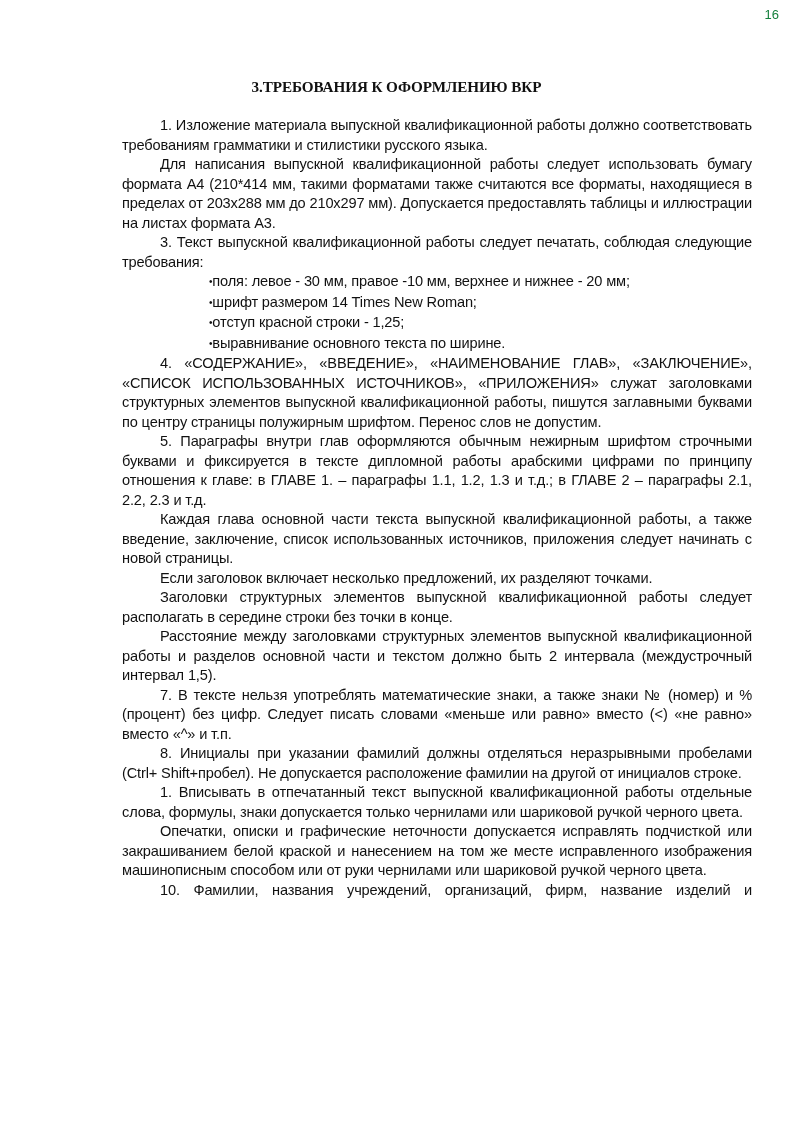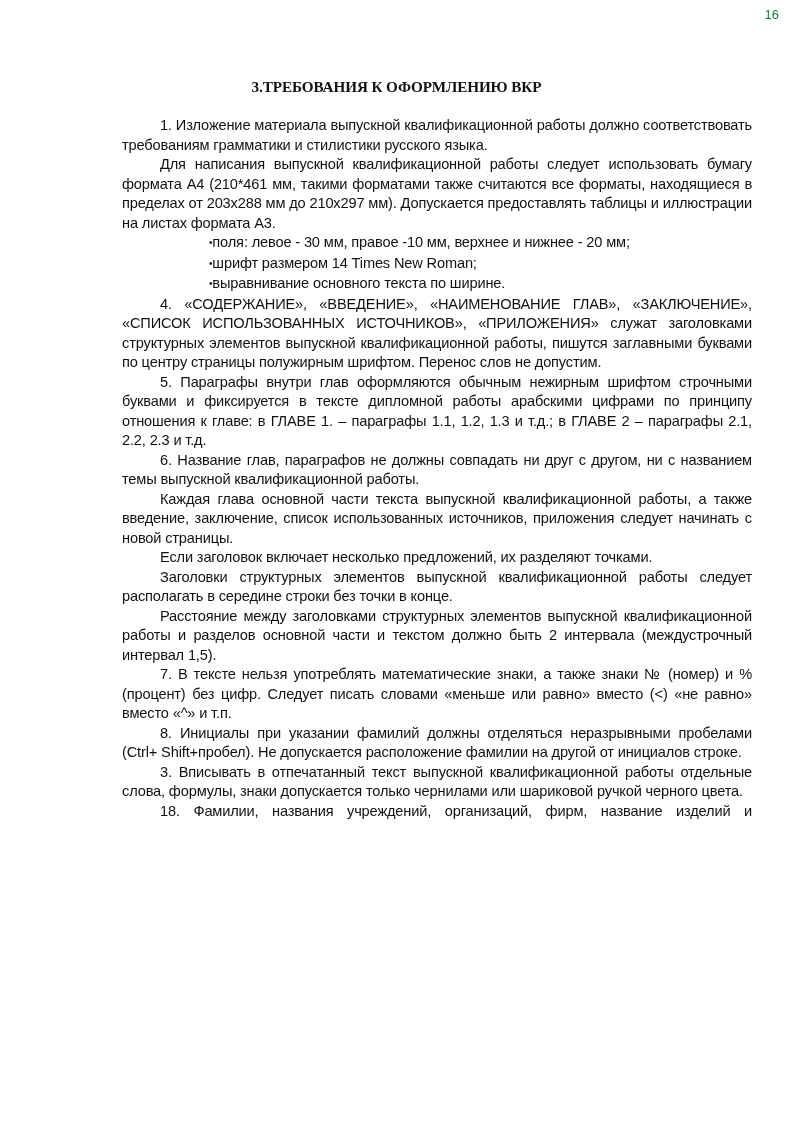--- a/index.html
+++ b/index.html
@@ -28,33 +28,35 @@
   </style>
 </head>
 <body>
 
 <div class="page">
   <div class="page-number">16</div>
   <h1 class="title">3.ТРЕБОВАНИЯ К ОФОРМЛЕНИЮ ВКР</h1>
 
   <div class="body">
     <p class="p">1. Изложение материала выпускной квалификационной работы должно соответствовать требованиям грамматики и стилистики русского языка.</p>
-    <p class="p">Для написания выпускной квалификационной работы следует использовать бумагу формата А4 (210*461 мм, такими форматами также считаются все форматы, находящиеся в пределах от 203х288 мм до 210х297 мм). Допускается предоставлять таблицы и иллюстрации на листах формата А3.</p>
+    <p class="p">Для написания выпускной квалификационной работы следует использовать бумагу формата А4 (210*414 мм, такими форматами также считаются все форматы, находящиеся в пределах от 203х288 мм до 210х297 мм). Допускается предоставлять таблицы и иллюстрации на листах формата А3.</p>
+    <p class="p">3. Текст выпускной квалификационной работы следует печатать, соблюдая следующие требования:</p>
 
     <ul class="list">
       <li>поля: левое - 30 мм, правое -10 мм, верхнее и нижнее - 20 мм;</li>
       <li>шрифт размером 14 Times New Roman;</li>
+      <li>отступ красной строки - 1,25;</li>
       <li>выравнивание основного текста по ширине.</li>
     </ul>
 
     <p class="p">4. «СОДЕРЖАНИЕ», «ВВЕДЕНИЕ», «НАИМЕНОВАНИЕ ГЛАВ», «ЗАКЛЮЧЕНИЕ», «СПИСОК ИСПОЛЬЗОВАННЫХ ИСТОЧНИКОВ», «ПРИЛОЖЕНИЯ» служат заголовками структурных элементов выпускной квалификационной работы, пишутся заглавными буквами по центру страницы полужирным шрифтом. Перенос слов не допустим.</p>
     <p class="p">5. Параграфы внутри глав оформляются обычным нежирным шрифтом строчными буквами и фиксируется в тексте дипломной работы арабскими цифрами по принципу отношения к главе: в ГЛАВЕ 1. – параграфы 1.1, 1.2, 1.3 и т.д.; в ГЛАВЕ 2 – параграфы 2.1, 2.2, 2.3 и т.д.</p>
-    <p class="p">6. Название глав, параграфов не должны совпадать ни друг с другом, ни с названием темы выпускной квалификационной работы.</p>
     <p class="p">Каждая глава основной части текста выпускной квалификационной работы, а также введение, заключение, список использованных источников, приложения следует начинать с новой страницы.</p>
     <p class="p">Если заголовок включает несколько предложений, их разделяют точками.</p>
     <p class="p">Заголовки структурных элементов выпускной квалификационной работы следует располагать в середине строки без точки в конце.</p>
     <p class="p">Расстояние между заголовками структурных элементов выпускной квалификационной работы и разделов основной части и текстом должно быть 2 интервала (междустрочный интервал 1,5).</p>
     <p class="p">7. В тексте нельзя употреблять математические знаки, а также знаки № (номер) и % (процент) без цифр. Следует писать словами «меньше или равно» вместо (&lt;) «не равно» вместо «^» и т.п.</p>
     <p class="p">8. Инициалы при указании фамилий должны отделяться неразрывными пробелами (Ctrl+ Shift+пробел). Не допускается расположение фамилии на другой от инициалов строке.</p>
-    <p class="p">3. Вписывать в отпечатанный текст выпускной квалификационной работы отдельные слова, формулы, знаки допускается только чернилами или шариковой ручкой черного цвета.</p>
-    <p class="p last-justify">18. Фамилии, названия учреждений, организаций, фирм, название изделий и</p>
+    <p class="p">1. Вписывать в отпечатанный текст выпускной квалификационной работы отдельные слова, формулы, знаки допускается только чернилами или шариковой ручкой черного цвета.</p>
+    <p class="p">Опечатки, описки и графические неточности допускается исправлять подчисткой или закрашиванием белой краской и нанесением на том же месте исправленного изображения машинописным способом или от руки чернилами или шариковой ручкой черного цвета.</p>
+    <p class="p last-justify">10. Фамилии, названия учреждений, организаций, фирм, название изделий и</p>
   </div>
 </div>
 
 </body></html>

